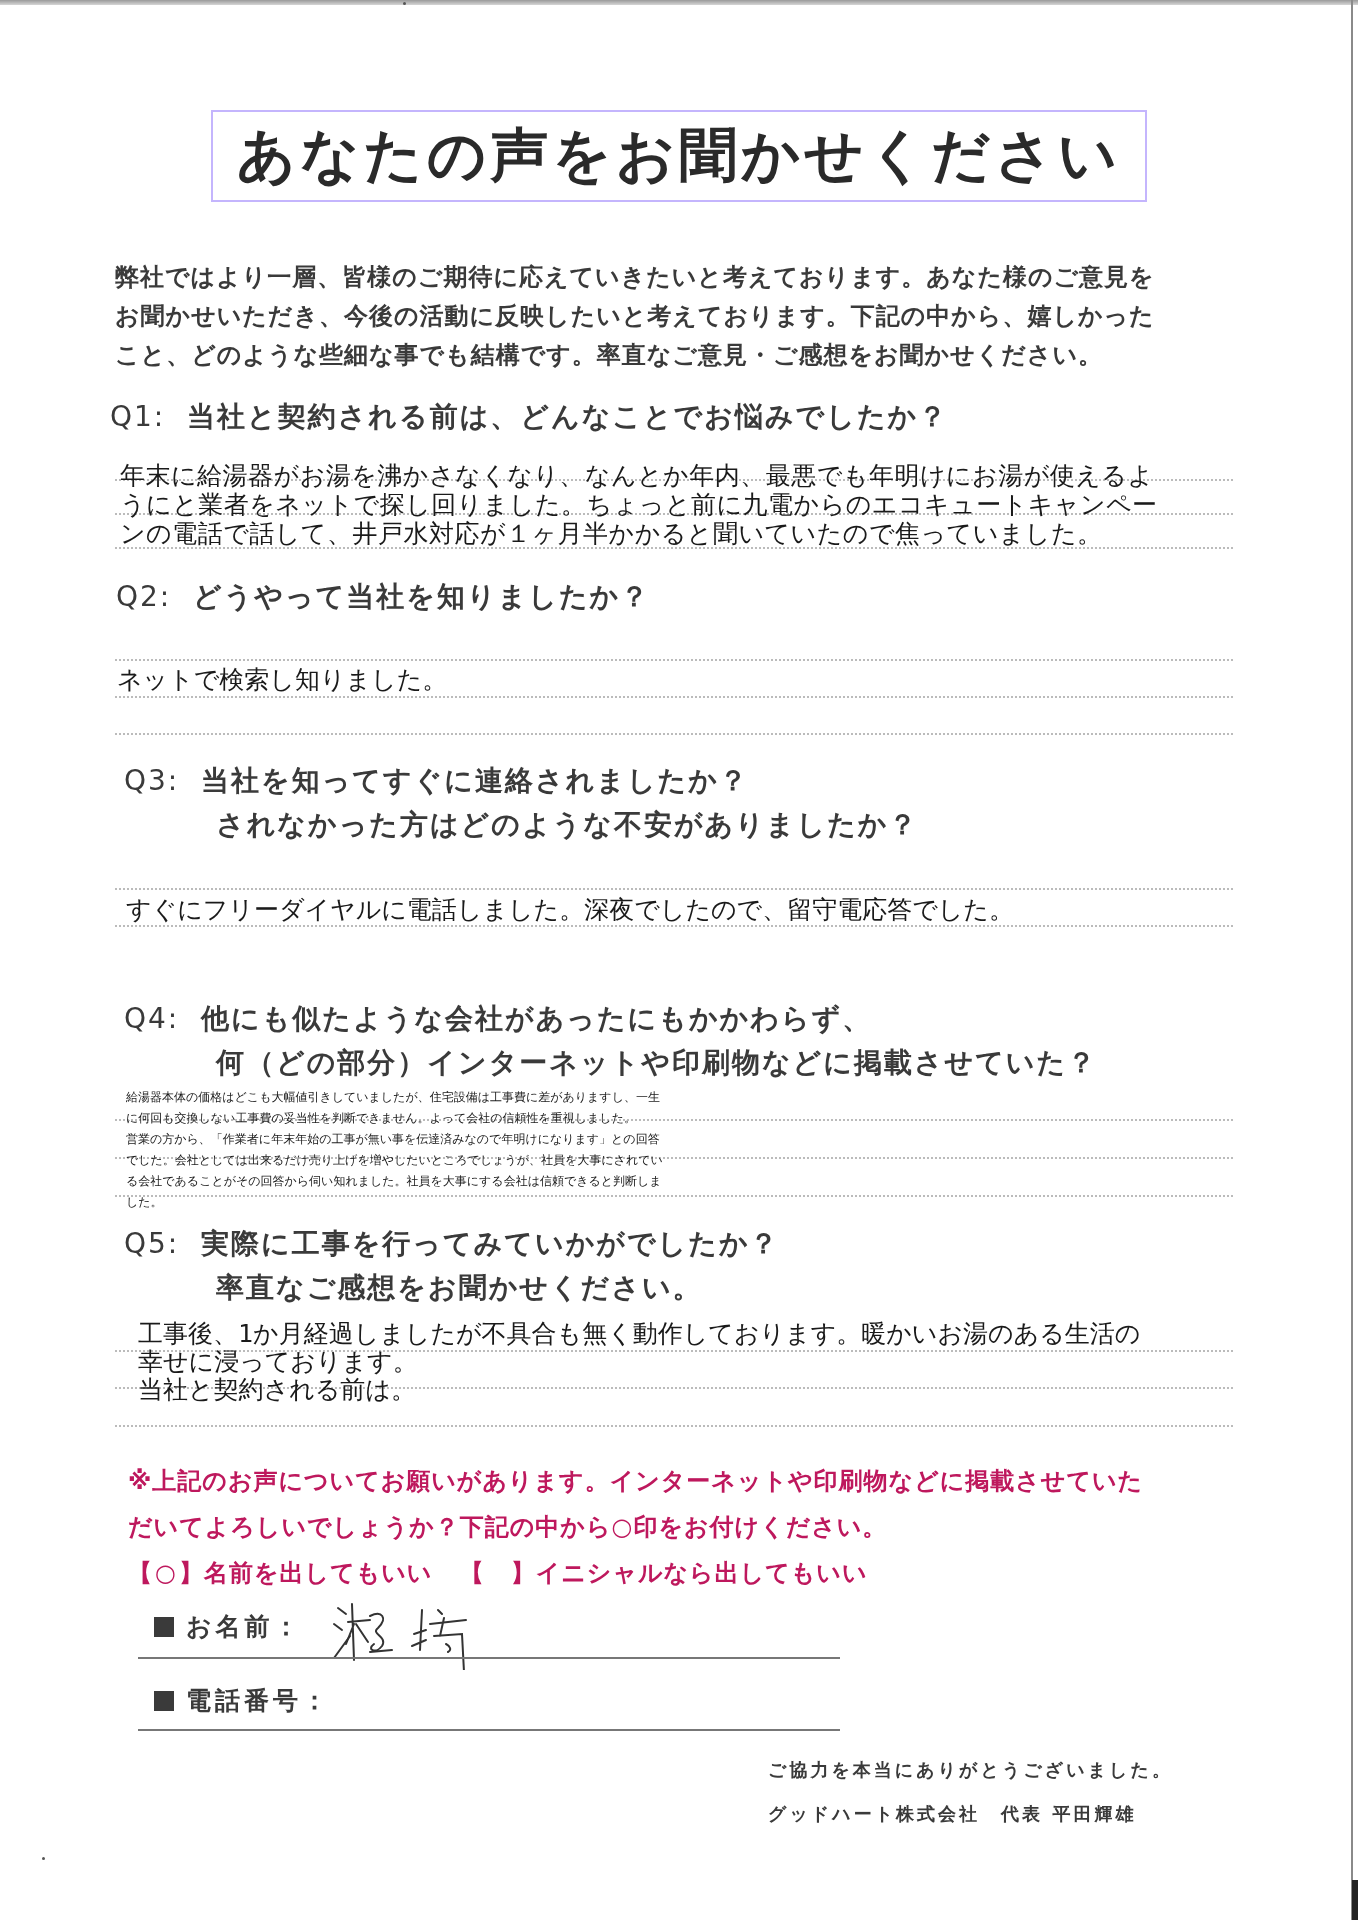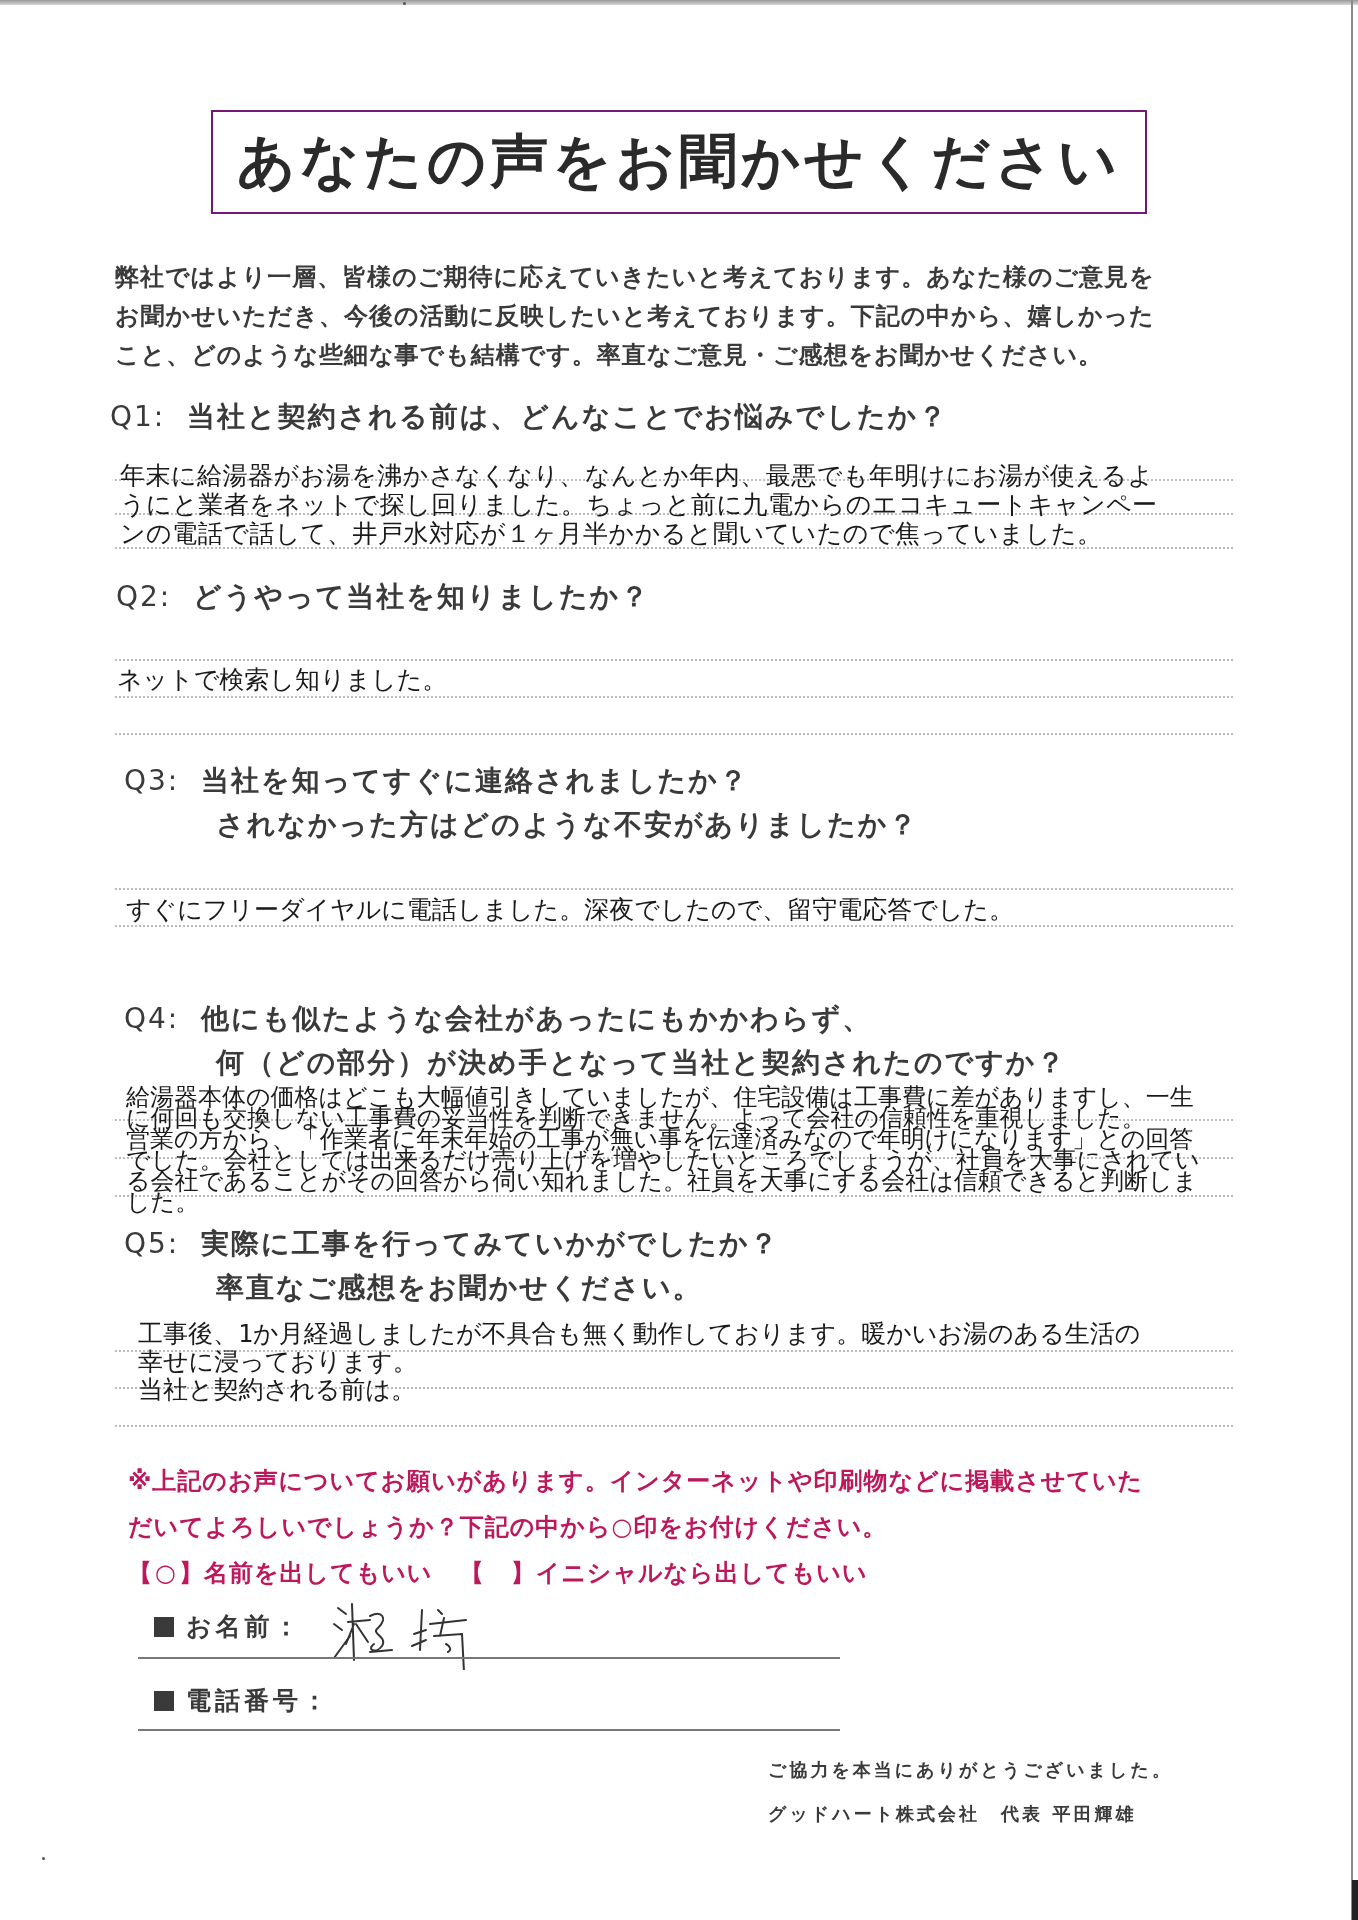--- a/index.html
+++ b/index.html
@@ -8,43 +8,43 @@
       background: #ffffff; color: #2b2b2b;
       font-family: "DejaVu Sans", sans-serif;
     }
     .scan-top { position: absolute; left: 0; top: 0; width: 1358px; height: 5px;
       background: linear-gradient(#9a9a9a, #d6d6d6); }
     .scan-right { position: absolute; right: 5px; top: 0; width: 2px; height: 1920px; background: #8a8a8a; }
     .scan-right-dark { position: absolute; right: 0; top: 1880px; width: 6px; height: 40px; background: #222; }
     .speck { position: absolute; width: 3px; height: 3px; border-radius: 50%; background: #555; }
 
     .title-box {
-      position: absolute; left: 211px; top: 110px; width: 936px; height: 104px;
-      border: 2px solid #701a75; box-sizing: border-box;
+      position: absolute; left: 211px; top: 110px; width: 936px; height: 92px;
+      border: 2px solid #c4b5fd; box-sizing: border-box;
       display: flex; align-items: center; justify-content: center;
     }
     .title-text { font-size: 58px; font-weight: bold; letter-spacing: 4px; color: #2a2a2a; }
 
     .intro { position: absolute; left: 115px; top: 258px; width: 1120px;
       font-size: 24px; line-height: 39px; font-weight: bold; color: #3a3a3a; letter-spacing: 1px; }
     .intro div { white-space: nowrap; }
 
     .q { position: absolute; font-size: 28px; color: #3a3a3a; letter-spacing: 2px; white-space: nowrap; font-weight: bold; }
     .q .num { font-weight: normal; margin-right: 10px; }
     .q .indent { display: block; padding-left: 92px; margin-top: 6px; }
 
     .rule { position: absolute; left: 115px; width: 1118px; height: 0; border-top: 2px dotted #bbb; }
     .rule.solid { border-top: 2px solid #777; }
 
     .ans { position: absolute; font-family: "DejaVu Sans Mono", monospace; color: #1a1a1a; white-space: nowrap; }
     .ans div { white-space: nowrap; }
     .a1 { left: 120px; top: 461px; font-size: 25px; line-height: 29px; letter-spacing: 0.5px; }
     .a2 { left: 117px; top: 663px; font-size: 25px; }
     .a3 { left: 126px; top: 893px; font-size: 25px; font-family: Liberation Mono, monospace; }
-    .a4 { left: 126px; top: 1087px; font-size: 24px; line-height: 21px; }
+    .a4 { left: 126px; top: 1087px; font-size: 12px; line-height: 21px; }
     .a5 { left: 138px; top: 1320px; font-size: 25px; line-height: 28px; }
 
     .consent { position: absolute; left: 128px; top: 1458px; font-size: 24px; font-weight: bold;
       color: #be185d; line-height: 46px; letter-spacing: 1px; }
     .consent div { white-space: nowrap; }
     .opt-row { font-size: 24px; }
     .opt { display: inline-block; margin-right: 18px; }
     .bracket-mark { display: inline-block; width: 26px; text-align: center; }
 
     .field { position: absolute; left: 138px; font-size: 25px; font-weight: bold; color: #3a3a3a; letter-spacing: 4px; padding-left: 16px; }
@@ -101,21 +101,21 @@
   <span>当社を知ってすぐに連絡されましたか？</span>
   <span class="indent">されなかった方はどのような不安がありましたか？</span>
 </div>
 <div class="rule" style="top:888px;"></div>
 <div class="rule" style="top:925px;"></div>
 <div class="ans a3">すぐにフリーダイヤルに電話しました。深夜でしたので、留守電応答でした。</div>
 
 <div class="q" style="left:124px;top:1000px;">
   <span class="num">Q4:</span>
   <span>他にも似たような会社があったにもかかわらず、</span>
-  <span class="indent">何（どの部分）が決め手となって当社と契約されたのですか？</span>
+  <span class="indent">何（どの部分）インターネットや印刷物などに掲載させていた？</span>
 </div>
 <div class="rule" style="top:1119px;"></div>
 <div class="rule" style="top:1157px;"></div>
 <div class="rule" style="top:1195px;"></div>
 <div class="ans a4">
   <div>給湯器本体の価格はどこも大幅値引きしていましたが、住宅設備は工事費に差がありますし、一生</div>
   <div>に何回も交換しない工事費の妥当性を判断できません。よって会社の信頼性を重視しました。</div>
   <div>営業の方から、「作業者に年末年始の工事が無い事を伝達済みなので年明けになります」との回答</div>
   <div>でした。会社としては出来るだけ売り上げを増やしたいところでしょうが、社員を大事にされてい</div>
   <div>る会社であることがその回答から伺い知れました。社員を大事にする会社は信頼できると判断しま</div>

